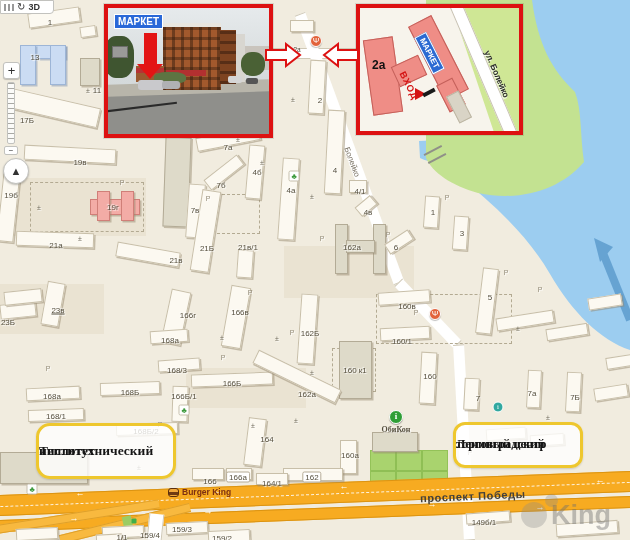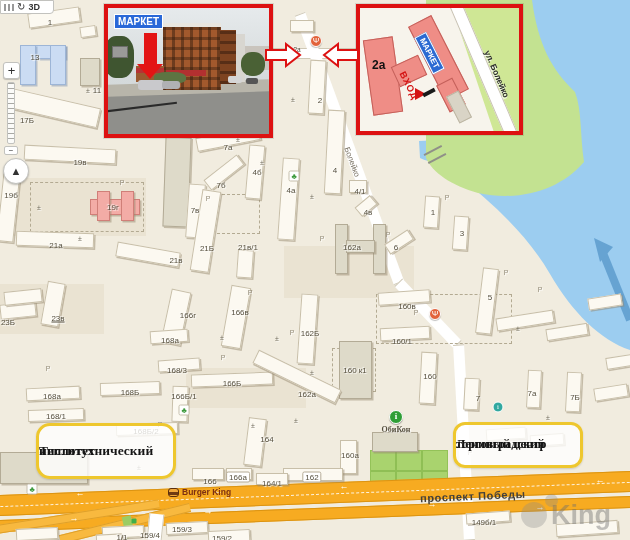--- a/index.html
+++ b/index.html
@@ -213,21 +213,21 @@
       <span class="mlbl" style="left: 335px; top: 170px;">4</span>
       <span class="mlbl" style="left: 320px; top: 100px;">2</span>
       <span class="mlbl sm" style="left: 297px; top: 49px;">2а</span>
       <span class="mlbl" style="left: 360px; top: 191px;">4/1</span>
       <span class="mlbl" style="left: 368px; top: 212px;">4в</span>
       <span class="mlbl" style="left: 207px; top: 228px; margin-top: 20px;">21Б</span>
       <span class="mlbl" style="left: 248px; top: 247px;">21в/1</span>
       <span class="mlbl" style="left: 352px; top: 247px;">162а</span>
       <span class="mlbl" style="left: 396px; top: 247px;">6</span>
       <span class="mlbl" style="left: 8px; top: 322px;">23Б</span>
-      <span class="mlbl" style="left: 58px; top: 318px; text-decoration: underline;">23в</span>
+      <span class="mlbl" style="left: 58px; top: 310px; text-decoration: underline;">23в</span>
       <span class="mlbl" style="left: 188px; top: 315px;">166г</span>
       <span class="mlbl" style="left: 240px; top: 312px;">166в</span>
       <span class="mlbl" style="left: 170px; top: 340px;">168а</span>
       <span class="mlbl" style="left: 177px; top: 370px;">168/3</span>
       <span class="mlbl" style="left: 130px; top: 392px;">168Б</span>
       <span class="mlbl" style="left: 184px; top: 396px;">166Б/1</span>
       <span class="mlbl" style="left: 52px; top: 396px;">168а</span>
       <span class="mlbl" style="left: 56px; top: 416px;">168/1</span>
       <span class="mlbl" style="left: 146px; top: 431px;">168Б/2</span>
       <span class="mlbl" style="left: 310px; top: 333px;">162Б</span>

